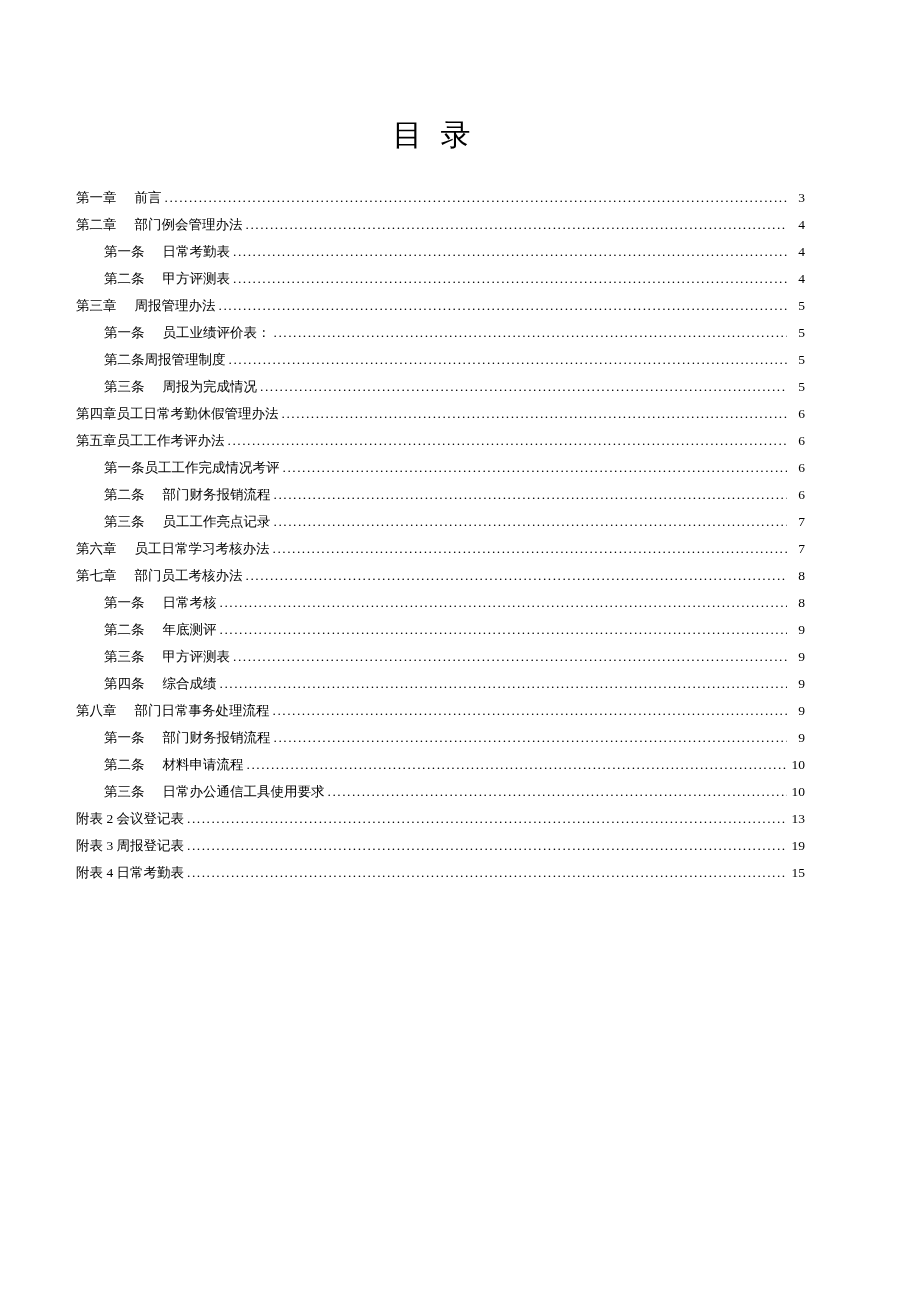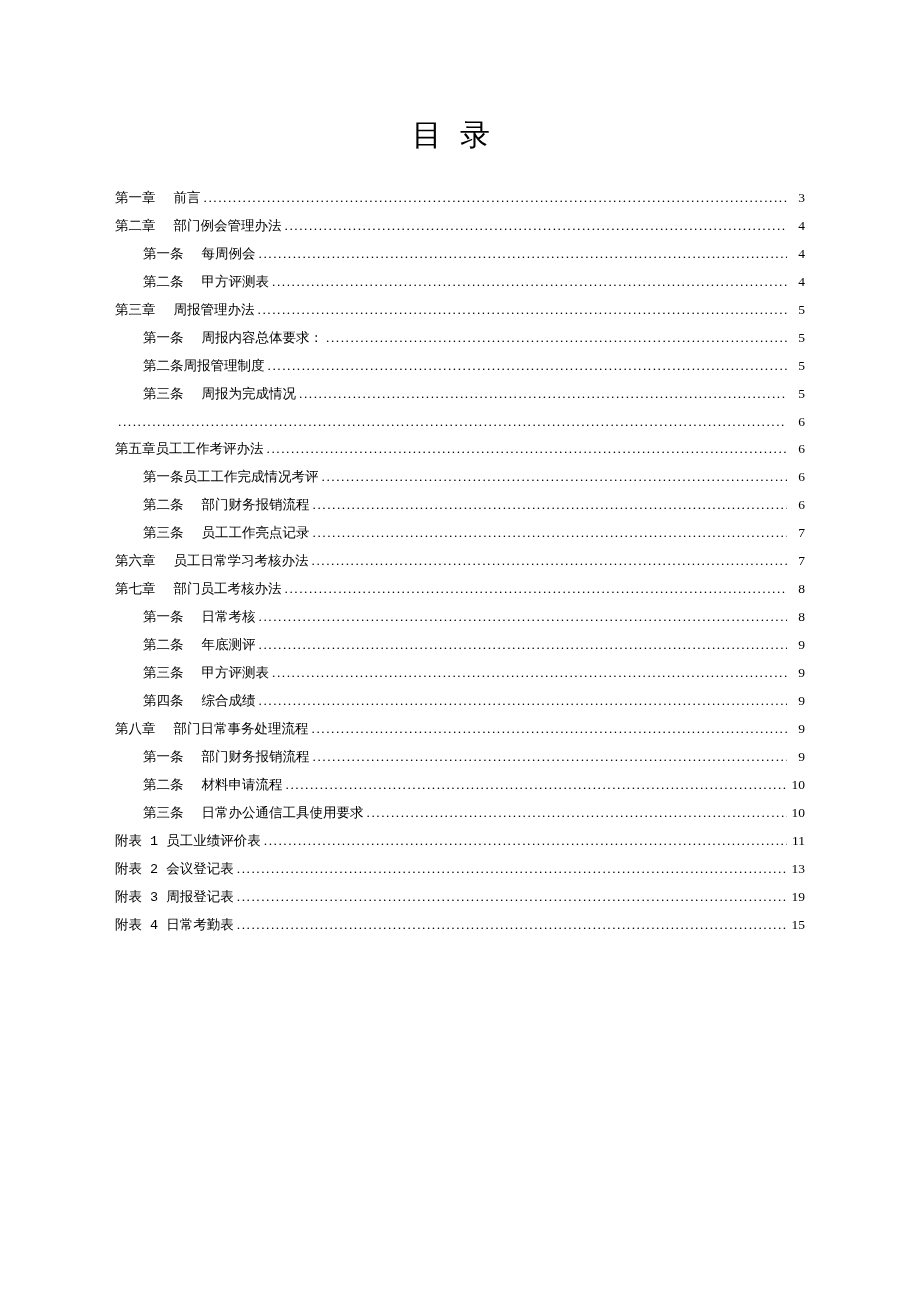--- a/index.html
+++ b/index.html
@@ -9,21 +9,21 @@
     }
     body {
       background: #ffffff;
       font-family: "SimSun", "宋体", serif;
       width: 920px;
       height: 1301px;
       position: relative;
       color: #000000;
     }
     .page {
-      padding: 115px 115px 0 115px;
+      padding: 115px 115px 0 76px;
     }
     .title {
       text-align: center;
       font-size: 30px;
       letter-spacing: 18px;
       margin-bottom: 28px;
       font-weight: normal;
     }
     .toc {
       font-size: 13.5px;
@@ -44,21 +44,20 @@
     }
     .toc-label {
       flex: 0 0 auto;
     }
     .toc-gap {
       flex: 0 0 auto;
       display: inline-block;
     }
     .toc-text {
       flex: 0 0 auto;
-      font-family: Liberation Mono, monospace;
     }
     .toc-dots {
       flex: 1 1 auto;
       overflow: hidden;
       letter-spacing: 1.5px;
       color: #000000;
       padding: 0 3px;
     }
     .toc-dots::before {
       content: "..................................................................................................................................................................................................";
@@ -86,58 +85,59 @@
       <div class="toc-row level-0">
         <span class="toc-label">第二章</span>
         <span class="toc-gap" style="width: 18px;"></span>
         <span class="toc-text">部门例会管理办法</span>
         <span class="toc-dots"></span>
         <span class="toc-page">4</span>
       </div>
       <div class="toc-row level-1">
         <span class="toc-label">第一条</span>
         <span class="toc-gap" style="width: 18px;"></span>
-        <span class="toc-text">每周例会</span>
+        <span class="toc-text">日常考勤表</span>
         <span class="toc-dots"></span>
         <span class="toc-page">4</span>
       </div>
       <div class="toc-row level-1">
         <span class="toc-label">第二条</span>
         <span class="toc-gap" style="width: 18px;"></span>
         <span class="toc-text">甲方评测表</span>
         <span class="toc-dots"></span>
         <span class="toc-page">4</span>
       </div>
       <div class="toc-row level-0">
         <span class="toc-label">第三章</span>
         <span class="toc-gap" style="width: 18px;"></span>
         <span class="toc-text">周报管理办法</span>
         <span class="toc-dots"></span>
         <span class="toc-page">5</span>
       </div>
       <div class="toc-row level-1">
         <span class="toc-label">第一条</span>
         <span class="toc-gap" style="width: 18px;"></span>
-        <span class="toc-text">周报内容总体要求：</span>
+        <span class="toc-text">员工业绩评价表：</span>
         <span class="toc-dots"></span>
         <span class="toc-page">5</span>
       </div>
       <div class="toc-row level-1">
         <span class="toc-text">第二条周报管理制度</span>
         <span class="toc-dots"></span>
         <span class="toc-page">5</span>
       </div>
       <div class="toc-row level-1">
         <span class="toc-label">第三条</span>
         <span class="toc-gap" style="width: 18px;"></span>
         <span class="toc-text">周报为完成情况</span>
         <span class="toc-dots"></span>
         <span class="toc-page">5</span>
       </div>
       <div class="toc-row level-0">
+        <span class="toc-text">第四章员工日常考勤休假管理办法</span>
         <span class="toc-dots"></span>
         <span class="toc-page">6</span>
       </div>
       <div class="toc-row level-0">
         <span class="toc-text">第五章员工工作考评办法</span>
         <span class="toc-dots"></span>
         <span class="toc-page">6</span>
       </div>
       <div class="toc-row level-1">
         <span class="toc-text">第一条员工工作完成情况考评</span>
@@ -220,25 +220,20 @@
         <span class="toc-text">材料申请流程</span>
         <span class="toc-dots"></span>
         <span class="toc-page">10</span>
       </div>
       <div class="toc-row level-1">
         <span class="toc-label">第三条</span>
         <span class="toc-gap" style="width: 18px;"></span>
         <span class="toc-text">日常办公通信工具使用要求</span>
         <span class="toc-dots"></span>
         <span class="toc-page">10</span>
-      </div>
-      <div class="toc-row level-0">
-        <span class="toc-text">附表 1 员工业绩评价表</span>
-        <span class="toc-dots"></span>
-        <span class="toc-page">11</span>
       </div>
       <div class="toc-row level-0">
         <span class="toc-text">附表 2 会议登记表</span>
         <span class="toc-dots"></span>
         <span class="toc-page">13</span>
       </div>
       <div class="toc-row level-0">
         <span class="toc-text">附表 3 周报登记表</span>
         <span class="toc-dots"></span>
         <span class="toc-page">19</span>

